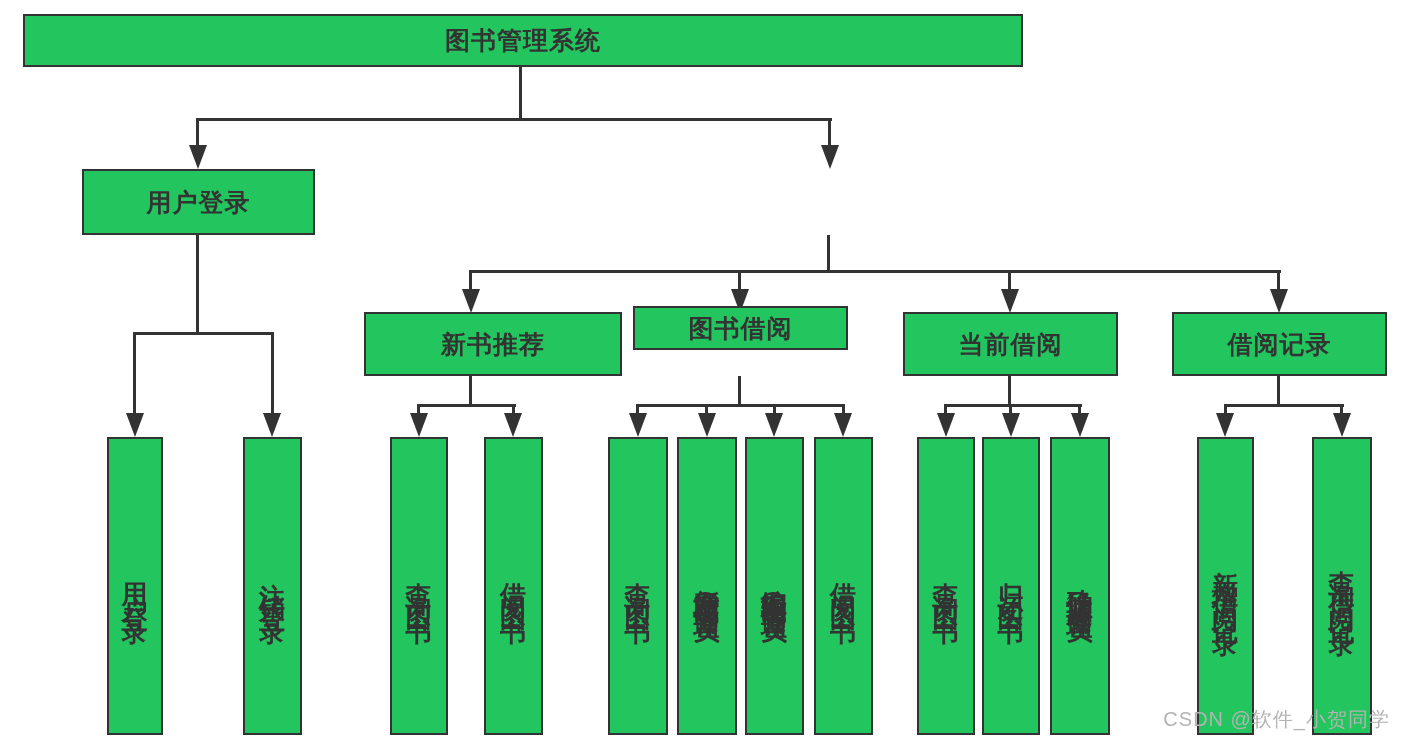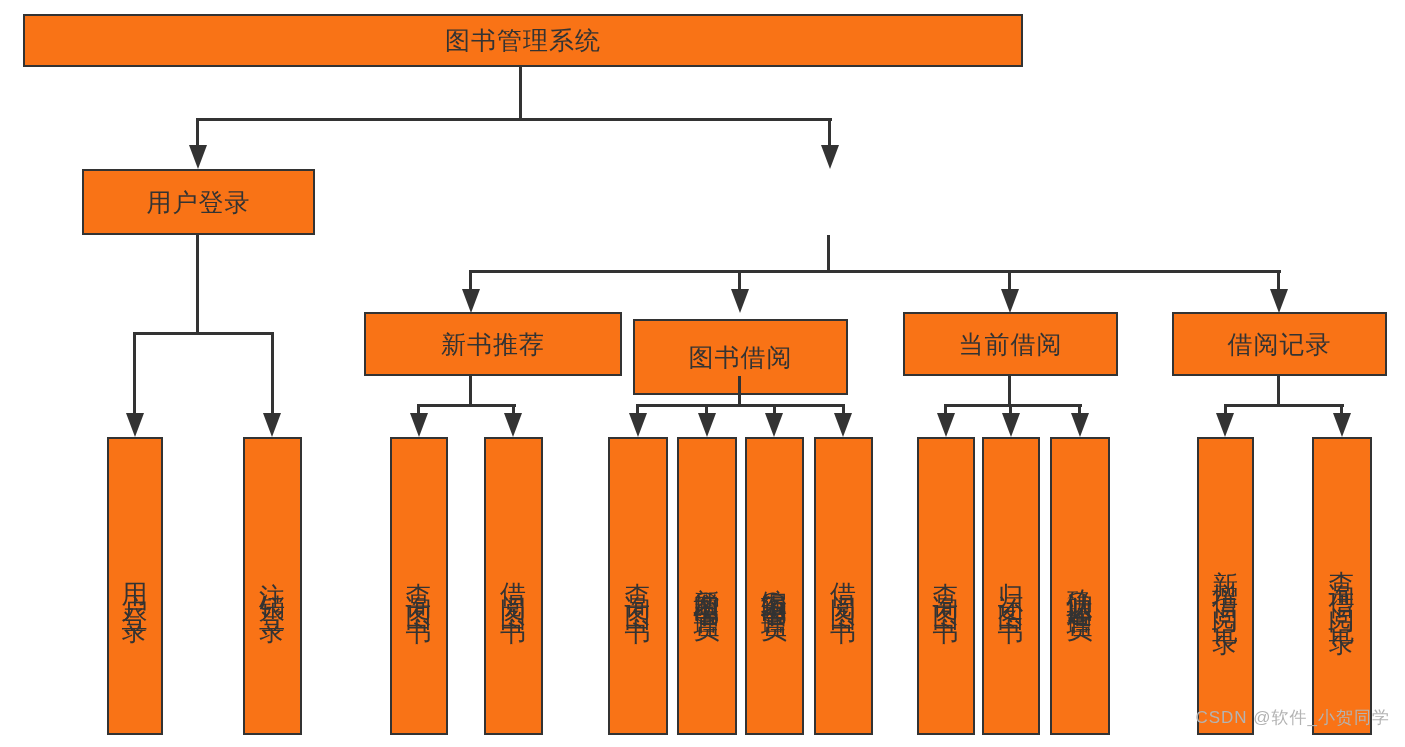--- a/index.html
+++ b/index.html
@@ -11,25 +11,26 @@
   html,body{margin:0;padding:0;background:#fff;}
   .canvas{
     position:relative;
     width:1405px;height:747px;
     background:var(--bg);
     font-family:"Liberation Sans", sans-serif;
     overflow:hidden;
   }
   .box{
     position:absolute;
-    background:#f97316;
+    background:#22c55e;
     border:2.5px solid var(--line);
     box-sizing:border-box;
     display:flex;align-items:center;justify-content:center;
     color:var(--text);
+    font-weight:bold;
   }
   .hbox{font-size:25px;letter-spacing:1px;}
   .vbox span{
     writing-mode:vertical-rl;
     text-orientation:mixed;
     font-size:26px;
     line-height:1;
     white-space:nowrap;
     color:var(--text);
   }
@@ -38,21 +39,21 @@
   .arr{
     position:absolute;width:0;height:0;
     border-left:9px solid transparent;
     border-right:9px solid transparent;
     border-top:24px solid var(--line);
   }
   .wm{
     position:absolute;
     top:706px;right:15px;
     color:var(--wm);
-    font-size:17px;
+    font-size:20px;
     letter-spacing:1px;
     z-index:5;
   }
 </style>
 </head>
 <body>
 
 <div class="canvas">
 
   <div class="box hbox" style="left:23px;top:14px;width:1000px;height:53px">图书管理系统</div>
@@ -78,21 +79,21 @@
   <div class="vl" style="left:469px;top:270px;height:21px"></div>
   <div class="arr" style="left:462px;top:289px"></div>
   <div class="vl" style="left:738px;top:270px;height:21px"></div>
   <div class="arr" style="left:731px;top:289px"></div>
   <div class="vl" style="left:1008px;top:270px;height:21px"></div>
   <div class="arr" style="left:1001px;top:289px"></div>
   <div class="vl" style="left:1277px;top:270px;height:21px"></div>
   <div class="arr" style="left:1270px;top:289px"></div>
 
   <div class="box hbox" style="left:364px;top:312px;width:258px;height:64px">新书推荐</div>
-  <div class="box hbox" style="left:633px;top:319px;width:215px;height:76px">图书借阅</div>
+  <div class="box hbox" style="left:633px;top:306px;width:215px;height:44px">图书借阅</div>
   <div class="box hbox" style="left:903px;top:312px;width:215px;height:64px">当前借阅</div>
   <div class="box hbox" style="left:1172px;top:312px;width:215px;height:64px">借阅记录</div>
 
   <div class="vl" style="left:469px;top:376px;height:31px"></div>
   <div class="hl" style="left:417px;top:404px;width:99px"></div>
   <div class="vl" style="left:417px;top:404px;height:13px"></div>
   <div class="arr" style="left:410px;top:413px"></div>
   <div class="vl" style="left:512px;top:404px;height:13px"></div>
   <div class="arr" style="left:504px;top:413px"></div>
 

